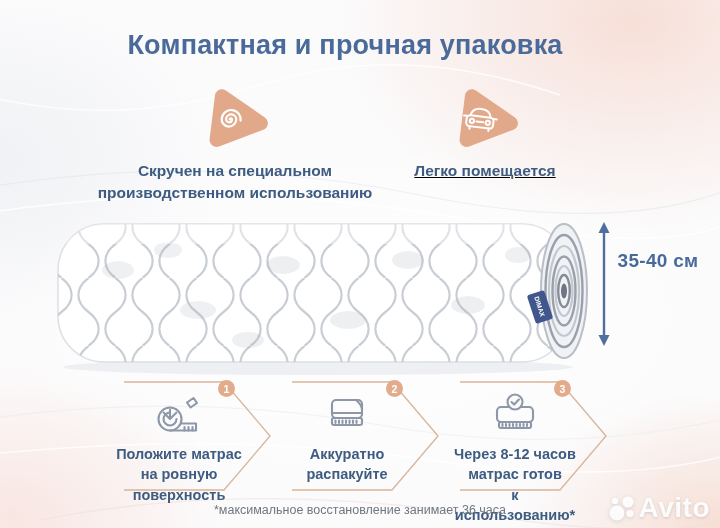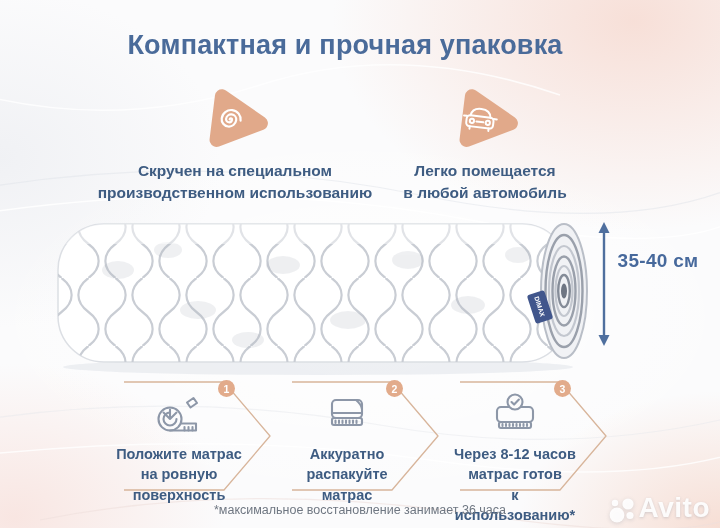--- a/index.html
+++ b/index.html
@@ -14,21 +14,21 @@
       radial-gradient(ellipse 500px 240px at 50% 60%, rgba(255,255,255,.9), rgba(255,255,255,0) 80%),
       #fbfbfc;
   }
   .bg-waves{position:absolute;inset:0;pointer-events:none;}
   .page-title{
     position:absolute;top:30px;left:0;width:690px;text-align:center;
     font-size:27px;font-weight:700;color:#4a6b9a;letter-spacing:.2px;
   }
   .feature{position:absolute;top:88px;text-align:center;}
   .feature.left{left:92px;width:286px;}
-  .feature.right{left:345px;width:280px;}
+  .feature.right{left:345px;width:280px;text-decoration:underline;}
   .feature-icon{display:block;margin:0 auto;}
   .feature-text{font-size:15.5px;line-height:1.42;color:#3e5c82;font-weight:600;}
   .mattress-svg{position:absolute;left:48px;top:210px;}
   .size-arrow{position:absolute;left:596px;top:221px;}
   .size-label{
     position:absolute;left:608px;top:250px;width:100px;text-align:center;
     font-size:19px;font-weight:700;color:#47699c;letter-spacing:.3px;
   }
   .step{position:absolute;top:380px;width:152px;height:114px;}
   .step.s1{left:122px;}
@@ -43,21 +43,21 @@
   .step-icon{position:absolute;left:33px;top:12px;}
   .step-text{
     position:absolute;left:-6px;top:64px;width:126px;text-align:center;
     font-size:14.5px;line-height:1.4;color:#3e5c82;font-weight:600;
   }
   .footnote{
     position:absolute;top:503px;left:0;width:720px;text-align:center;
     font-size:12.5px;color:#6f7782;
   }
   .watermark{
-    position:absolute;right:10px;bottom:4px;display:flex;align-items:flex-end;gap:0;
+    position:absolute;right:10px;bottom:4px;display:flex;align-items:center;gap:0;
     color:rgba(255,255,255,.92);text-shadow:0 1px 3px rgba(160,160,168,.45);
     font-size:28px;font-weight:700;letter-spacing:.5px;
   }
 </style>
 </head>
 <body>
 
 <div class="canvas">
 
   <svg class="bg-waves" width="720" height="528" viewBox="0 0 720 528" fill="none">
@@ -96,21 +96,20 @@
           <circle cx="-8" cy="2.5" r="2.1"></circle>
           <circle cx="8" cy="2.5" r="2.1"></circle>
           <path d="M-3.5,2.5 h7"></path>
           <path d="M-13.5,-2 h-3 M13.5,-2 h3"></path>
           <path d="M-9.5,8 v2.5 M9.5,8 v2.5"></path>
         </g>
       </g>
     </svg>
     <div class="feature-text">
       <div>Легко помещается</div>
-      <div>в любой автомобиль</div>
     </div>
   </div>
 
   <svg class="mattress-svg" width="562" height="172" viewBox="0 0 562 172">
     <defs>
       <pattern id="quilt" width="54" height="68" patternUnits="userSpaceOnUse">
         <g stroke="#c9cdd4" stroke-width="2.2" fill="none">
           <path d="M13.5,0 C27,10 27,24 13.5,34 C0,44 0,58 13.5,68"></path>
           <path d="M40.5,0 C27,10 27,24 40.5,34 C54,44 54,58 40.5,68"></path>
         </g>
@@ -194,21 +193,20 @@
         <rect x="9" y="8" width="30" height="18" rx="4"></rect>
         <path d="M33,8 q5,4 6,9"></path>
         <path d="M9,21 H39"></path>
         <rect x="9" y="26" width="30" height="7" rx="2"></rect>
         <path d="M12.5,28.5 v2.5 M16,28.5 v2.5 M19.5,28.5 v2.5 M23,28.5 v2.5 M26.5,28.5 v2.5 M30,28.5 v2.5 M33.5,28.5 v2.5"></path>
       </g>
     </svg>
     <div class="step-text">
       <div>Аккуратно</div>
       <div>распакуйте</div>
-      <div>матрас</div>
     </div>
   </div>
 
   <div class="step s3">
     <svg class="step-chevron" width="152" height="112" viewBox="0 0 152 112">
       <path d="M2,2 H102 L148,56 L102,110 H2" fill="none" stroke="#d8b59b" stroke-width="1.3" stroke-linejoin="round"></path>
     </svg>
     <div class="step-badge">3</div>
     <svg class="step-icon" width="48" height="46" viewBox="0 0 48 46">
       <g stroke="#8d97a8" stroke-width="2.1" fill="none" stroke-linecap="round" stroke-linejoin="round">

